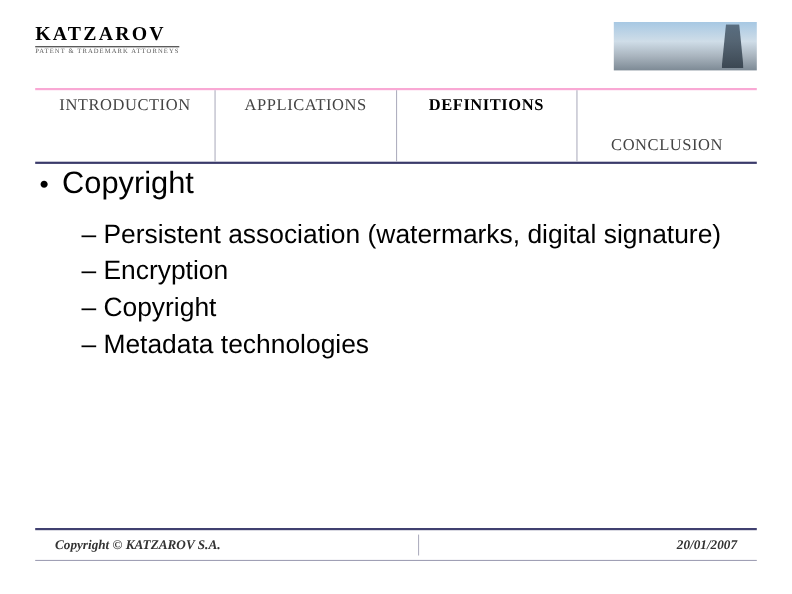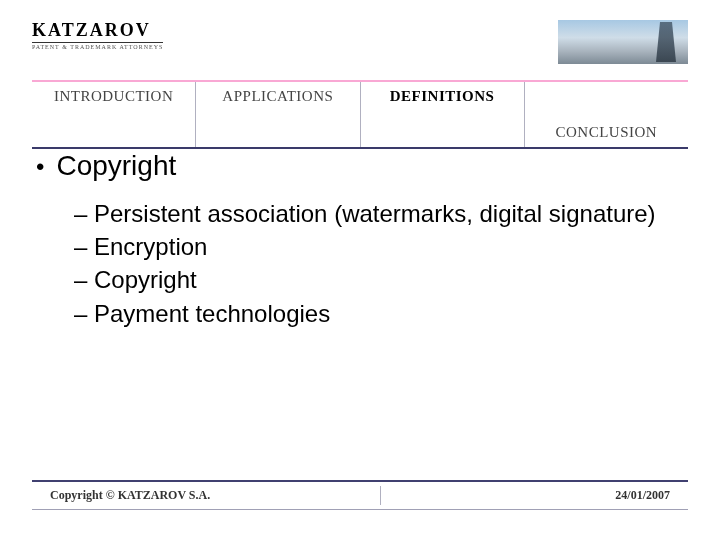--- a/index.html
+++ b/index.html
@@ -116,20 +116,21 @@
   .footer-rule-top {
     border-top: 2px solid #404070;
     height: 0;
   }
   .footer-row {
     display: flex;
     justify-content: space-between;
     align-items: center;
     padding: 6px 18px;
     position: relative;
+    font-style: italic;
   }
   .footer-row::after {
     content: "";
     position: absolute;
     left: 53%;
     top: 4px;
     bottom: 4px;
     width: 1px;
     background: #b0b0c0;
   }
@@ -169,23 +170,23 @@
 </div>
 
 <div class="content">
   <div class="bullet-l1">
     <span class="dot">•</span>
     <span>Copyright</span>
   </div>
   <div class="bullet-l2">– <span>Persistent association (watermarks, digital signature)</span></div>
   <div class="bullet-l2">– <span>Encryption</span></div>
   <div class="bullet-l2">– <span>Copyright</span></div>
-  <div class="bullet-l2">– <span>Payment technologies</span></div>
+  <div class="bullet-l2">– <span>Metadata technologies</span></div>
 </div>
 
 <div class="footer">
   <div class="footer-rule-top"></div>
   <div class="footer-row">
     <span class="footer-left">Copyright © KATZAROV S.A.</span>
-    <span class="footer-right">24/01/2007</span>
+    <span class="footer-right">20/01/2007</span>
   </div>
   <div class="footer-rule-bottom"></div>
 </div>
 
 </body></html>

